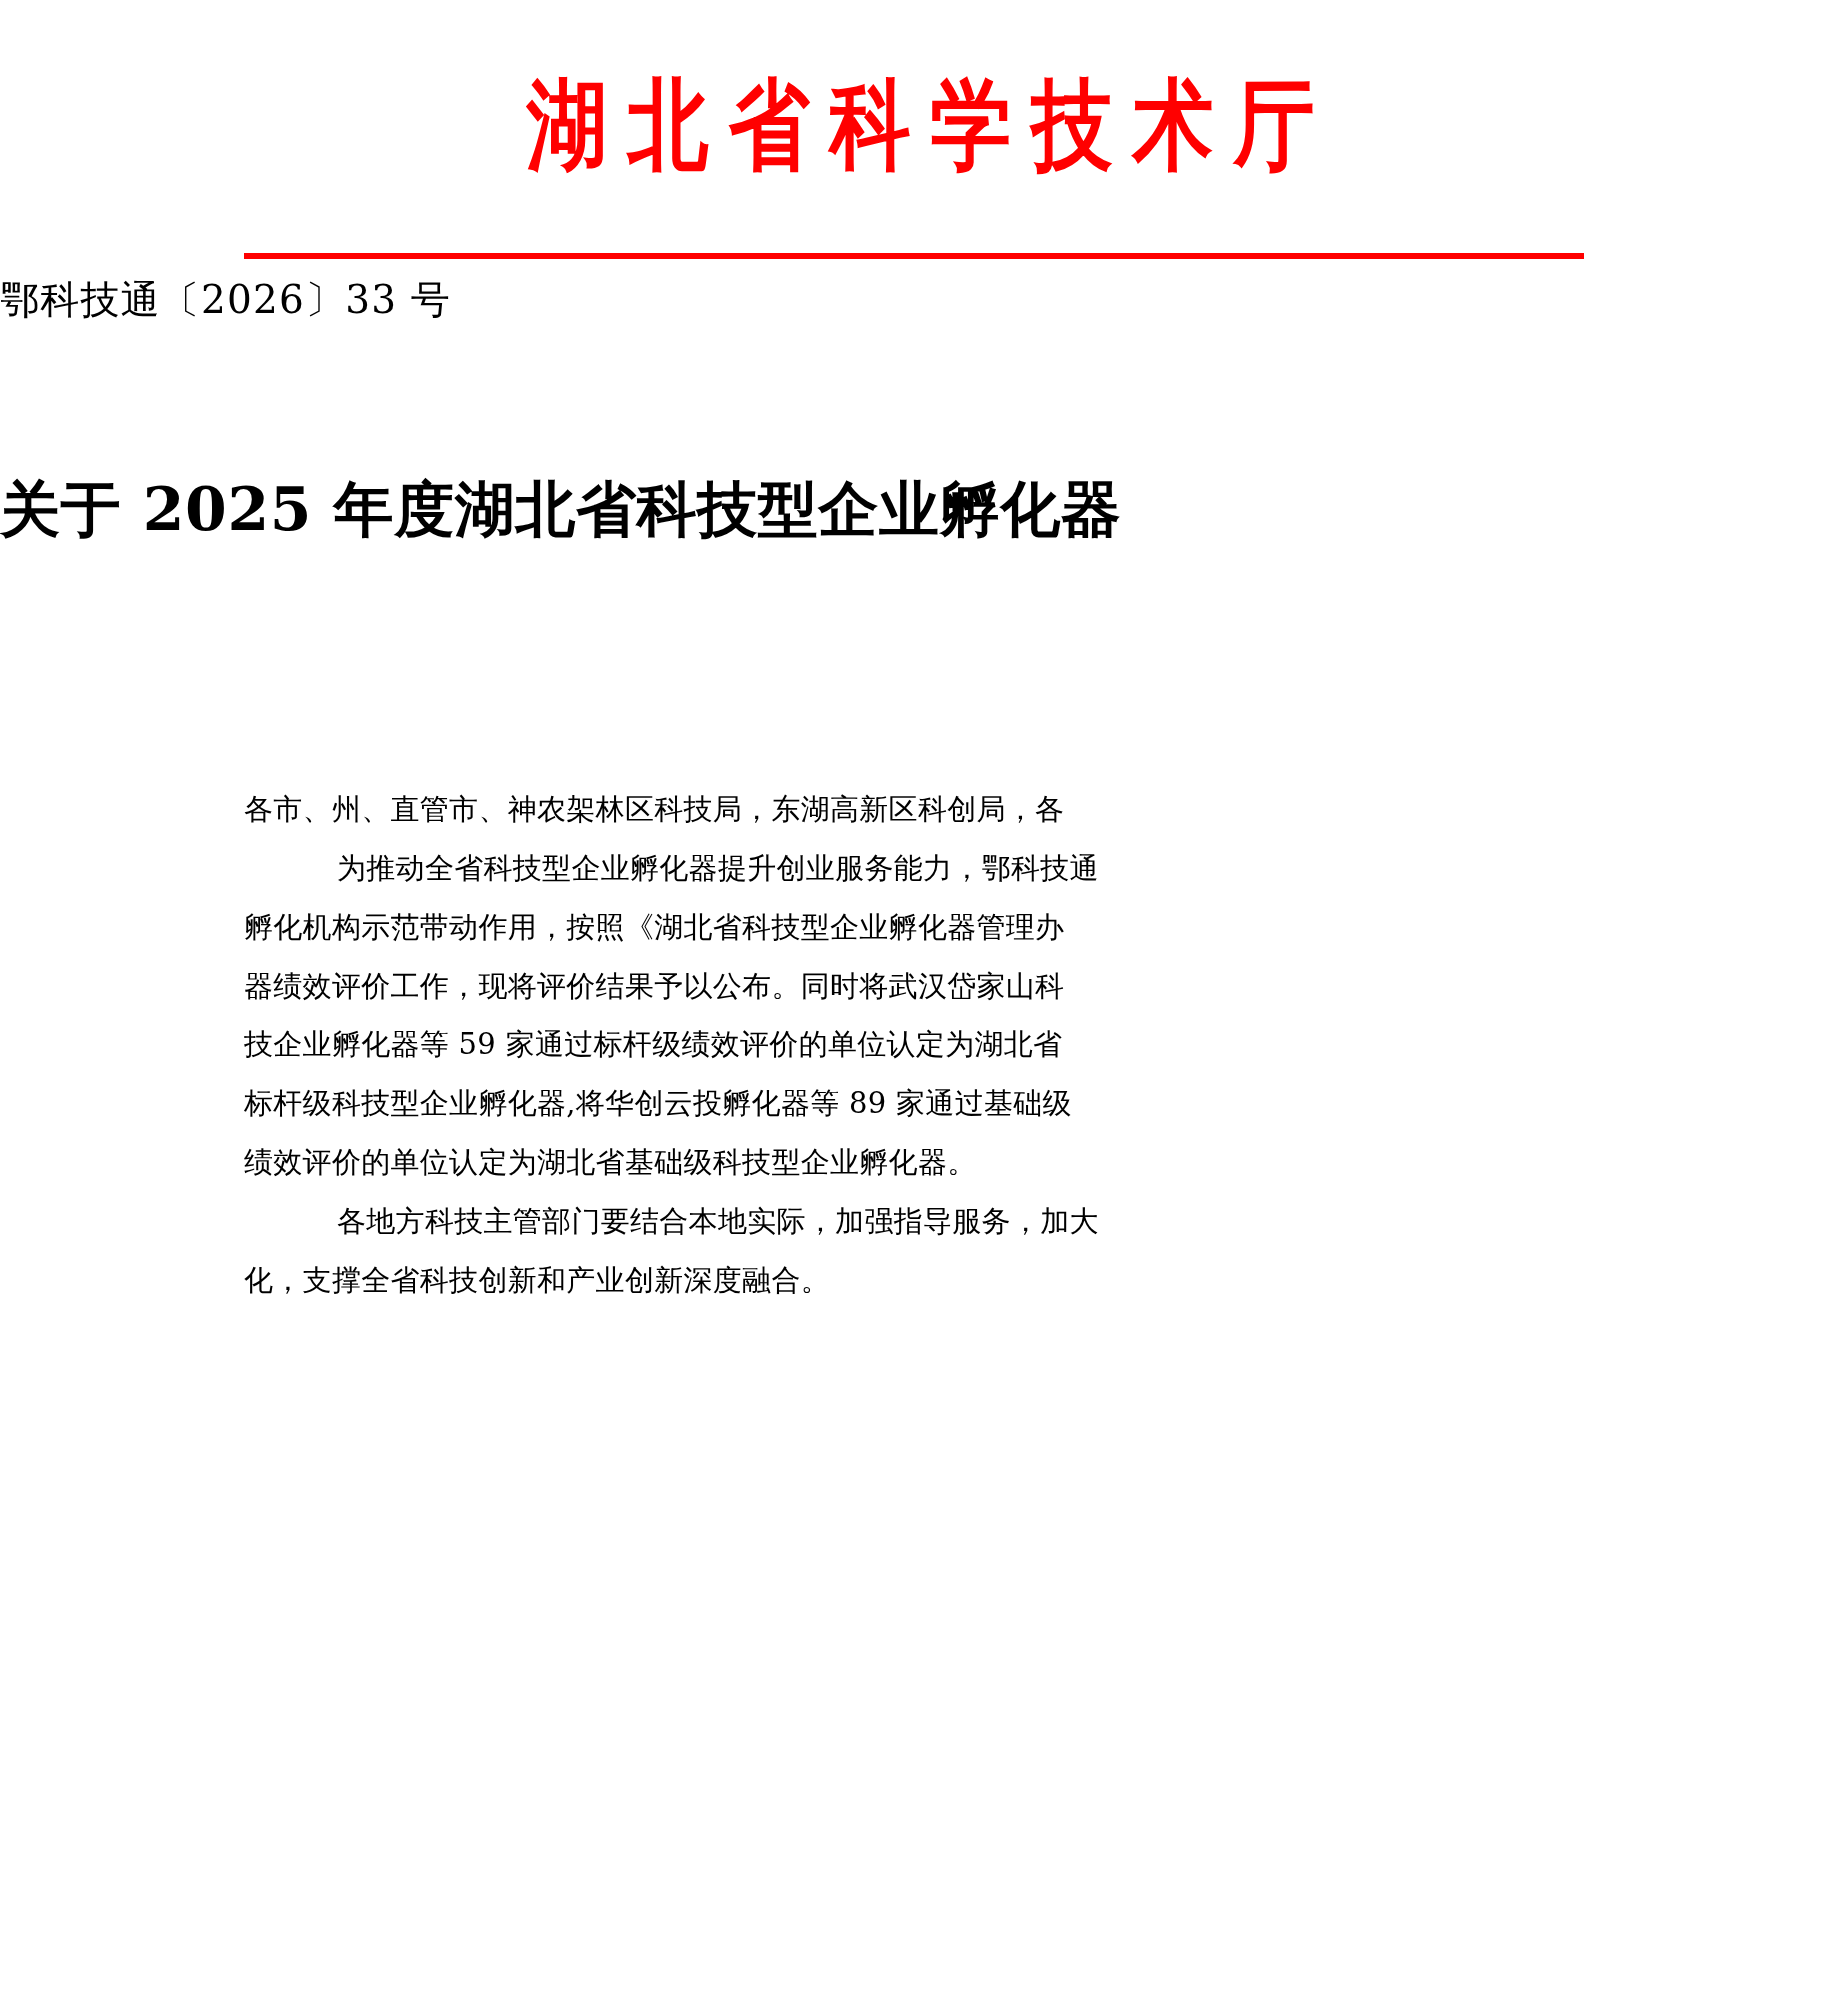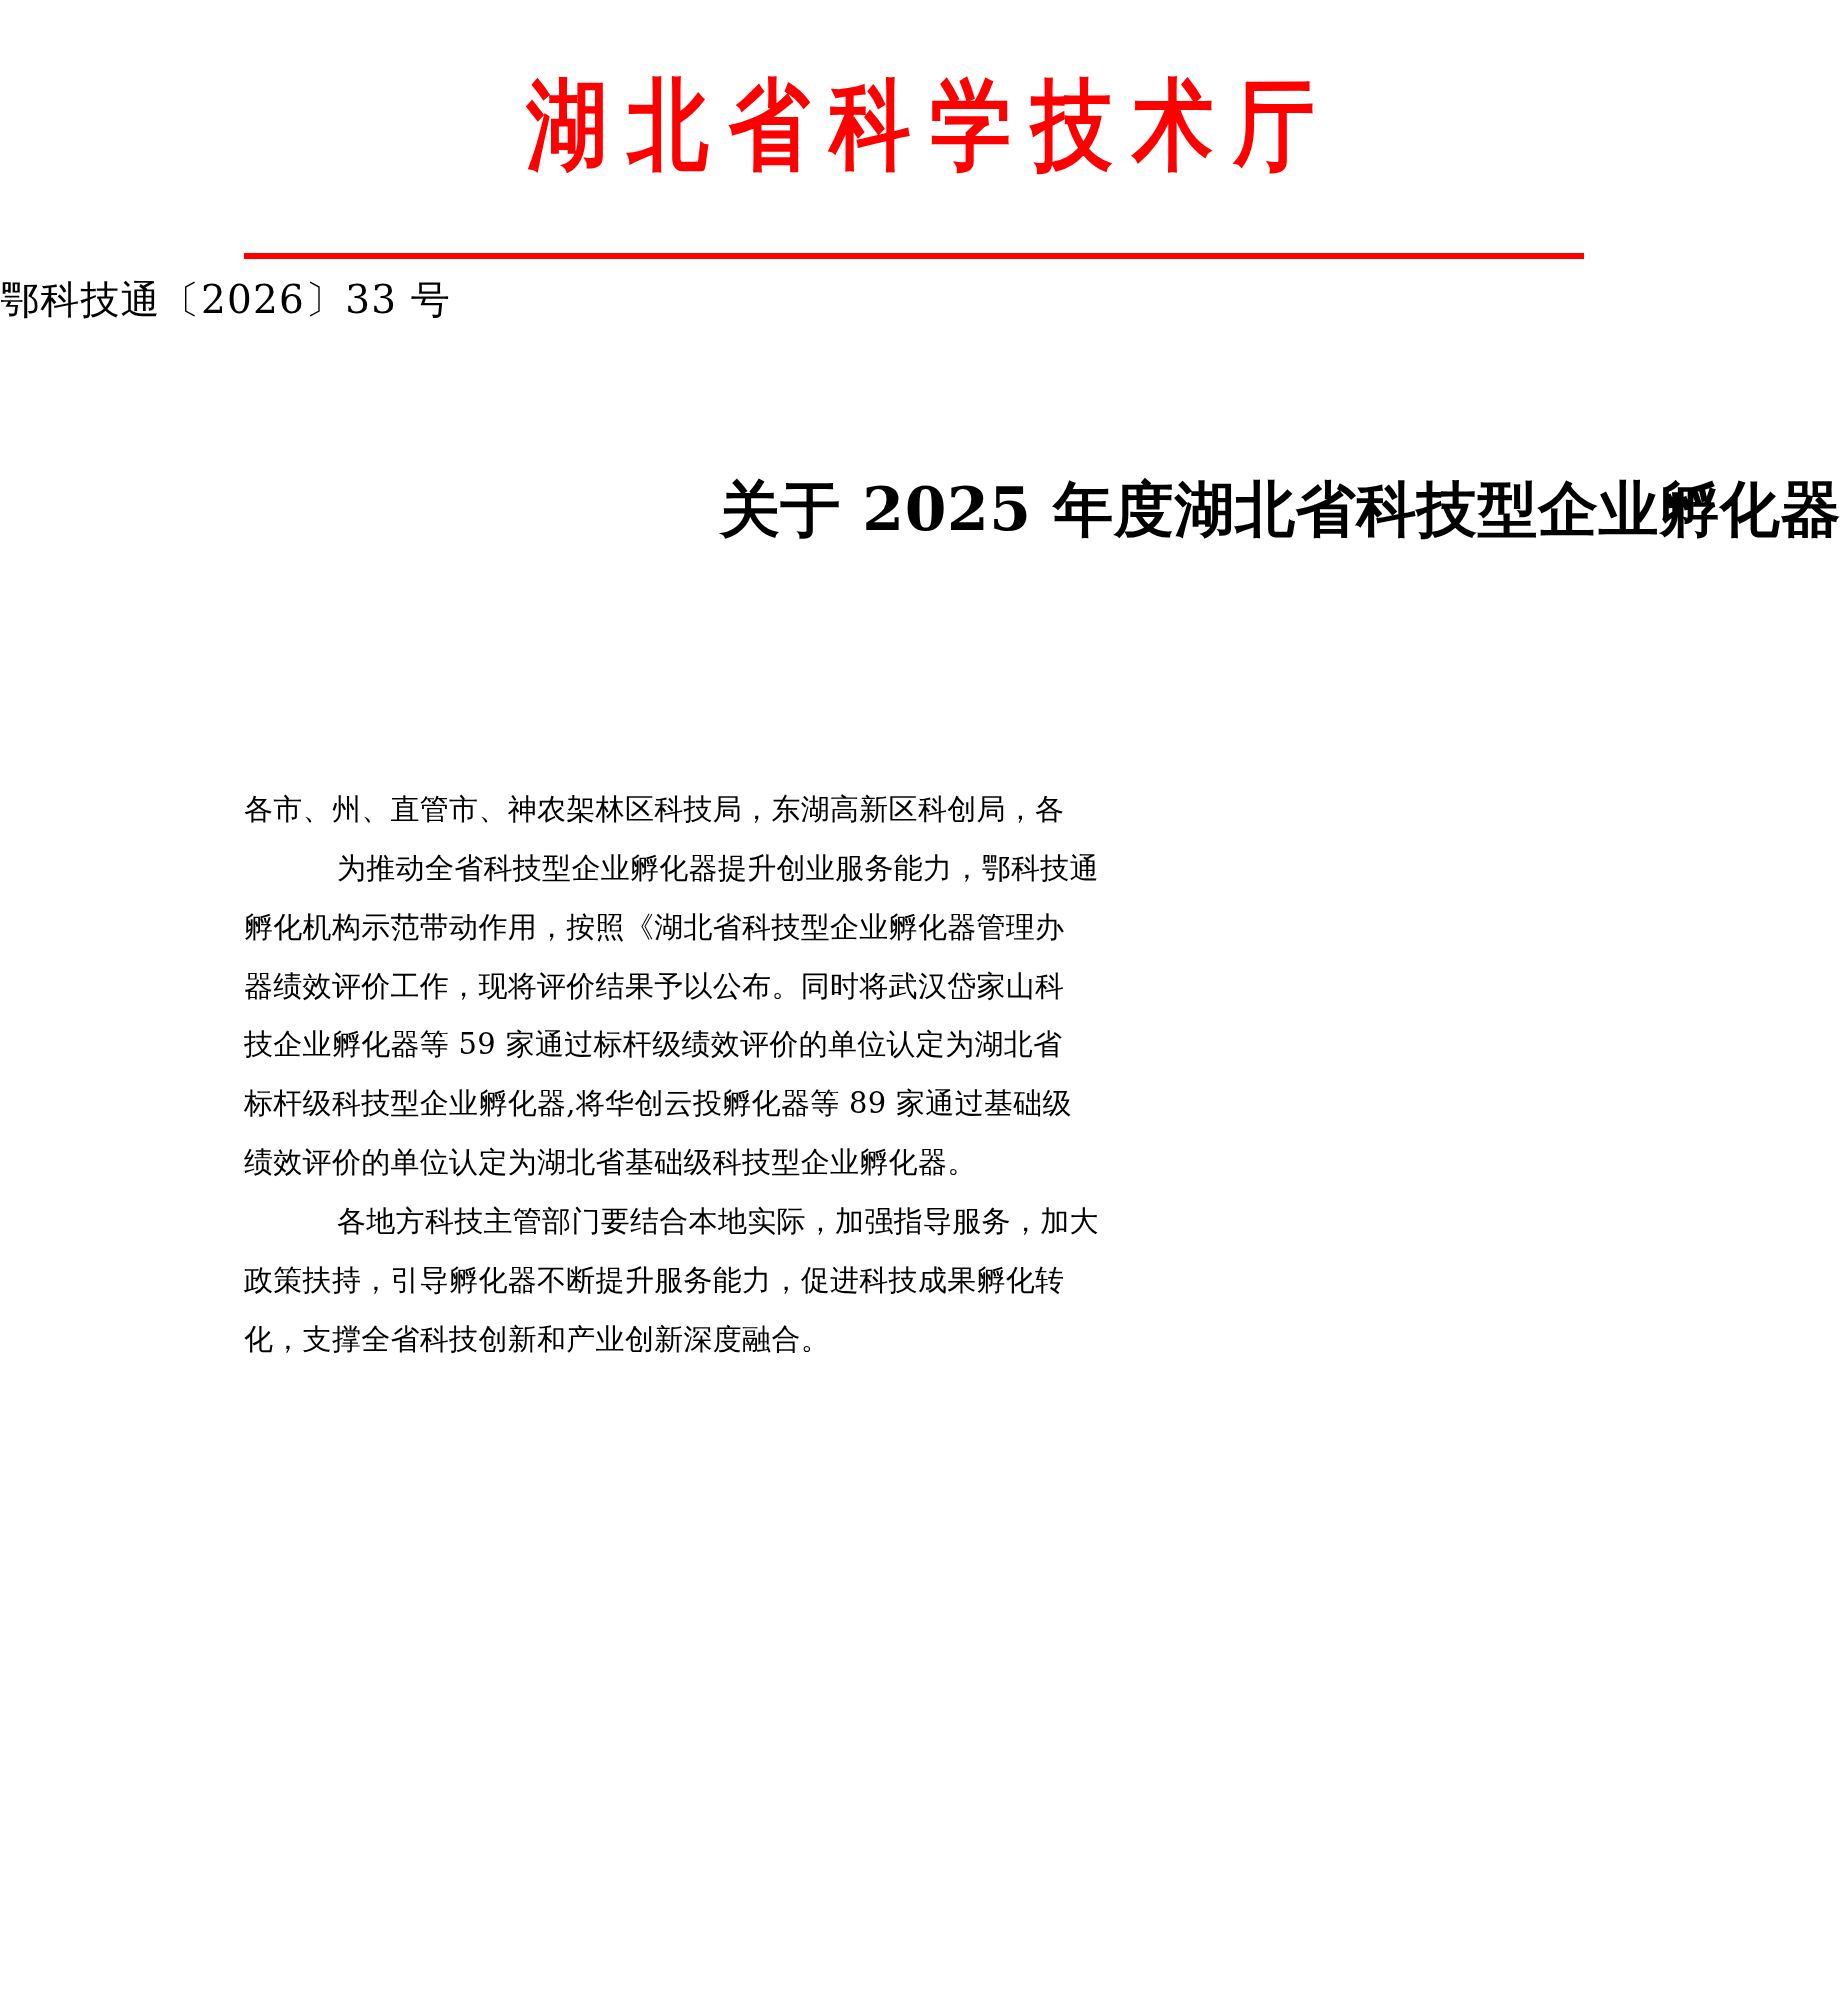--- a/index.html
+++ b/index.html
@@ -66,21 +66,21 @@
     letter-spacing: 1.2px;
     white-space: nowrap;
   }
 
   
   .doc-title {
     position: absolute;
     left: 0;
     top: 467px;
     width: 1841px;
-    text-align: right;
+    text-align: left;
   }
   .doc-title-line {
     font-weight: bold;
     font-size: 60px;
     line-height: 1.42;
     letter-spacing: 0.6px;
     white-space: nowrap;
   }
 
   
@@ -124,19 +124,18 @@
     <div class="body-line">各市、州、直管市、神农架林区科技局，东湖高新区科创局，各</div>
 
     <div class="body-line indent">为推动全省科技型企业孵化器提升创业服务能力，鄂科技通</div>
     <div class="body-line">孵化机构示范带动作用，按照《湖北省科技型企业孵化器管理办</div>
     <div class="body-line">器绩效评价工作，现将评价结果予以公布。同时将武汉岱家山科</div>
     <div class="body-line">技企业孵化器等 59 家通过标杆级绩效评价的单位认定为湖北省</div>
     <div class="body-line">标杆级科技型企业孵化器,将华创云投孵化器等 89 家通过基础级</div>
     <div class="body-line">绩效评价的单位认定为湖北省基础级科技型企业孵化器。</div>
 
     <div class="body-line indent">各地方科技主管部门要结合本地实际，加强指导服务，加大</div>
-    <div class="body-line">政策扶持，引导孵化器不断提升服务能力，促进科技成果孵化转</div>
     <div class="body-line">化，支撑全省科技创新和产业创新深度融合。</div>
 
   </div>
 
 </div>
 
 
 </body></html>

